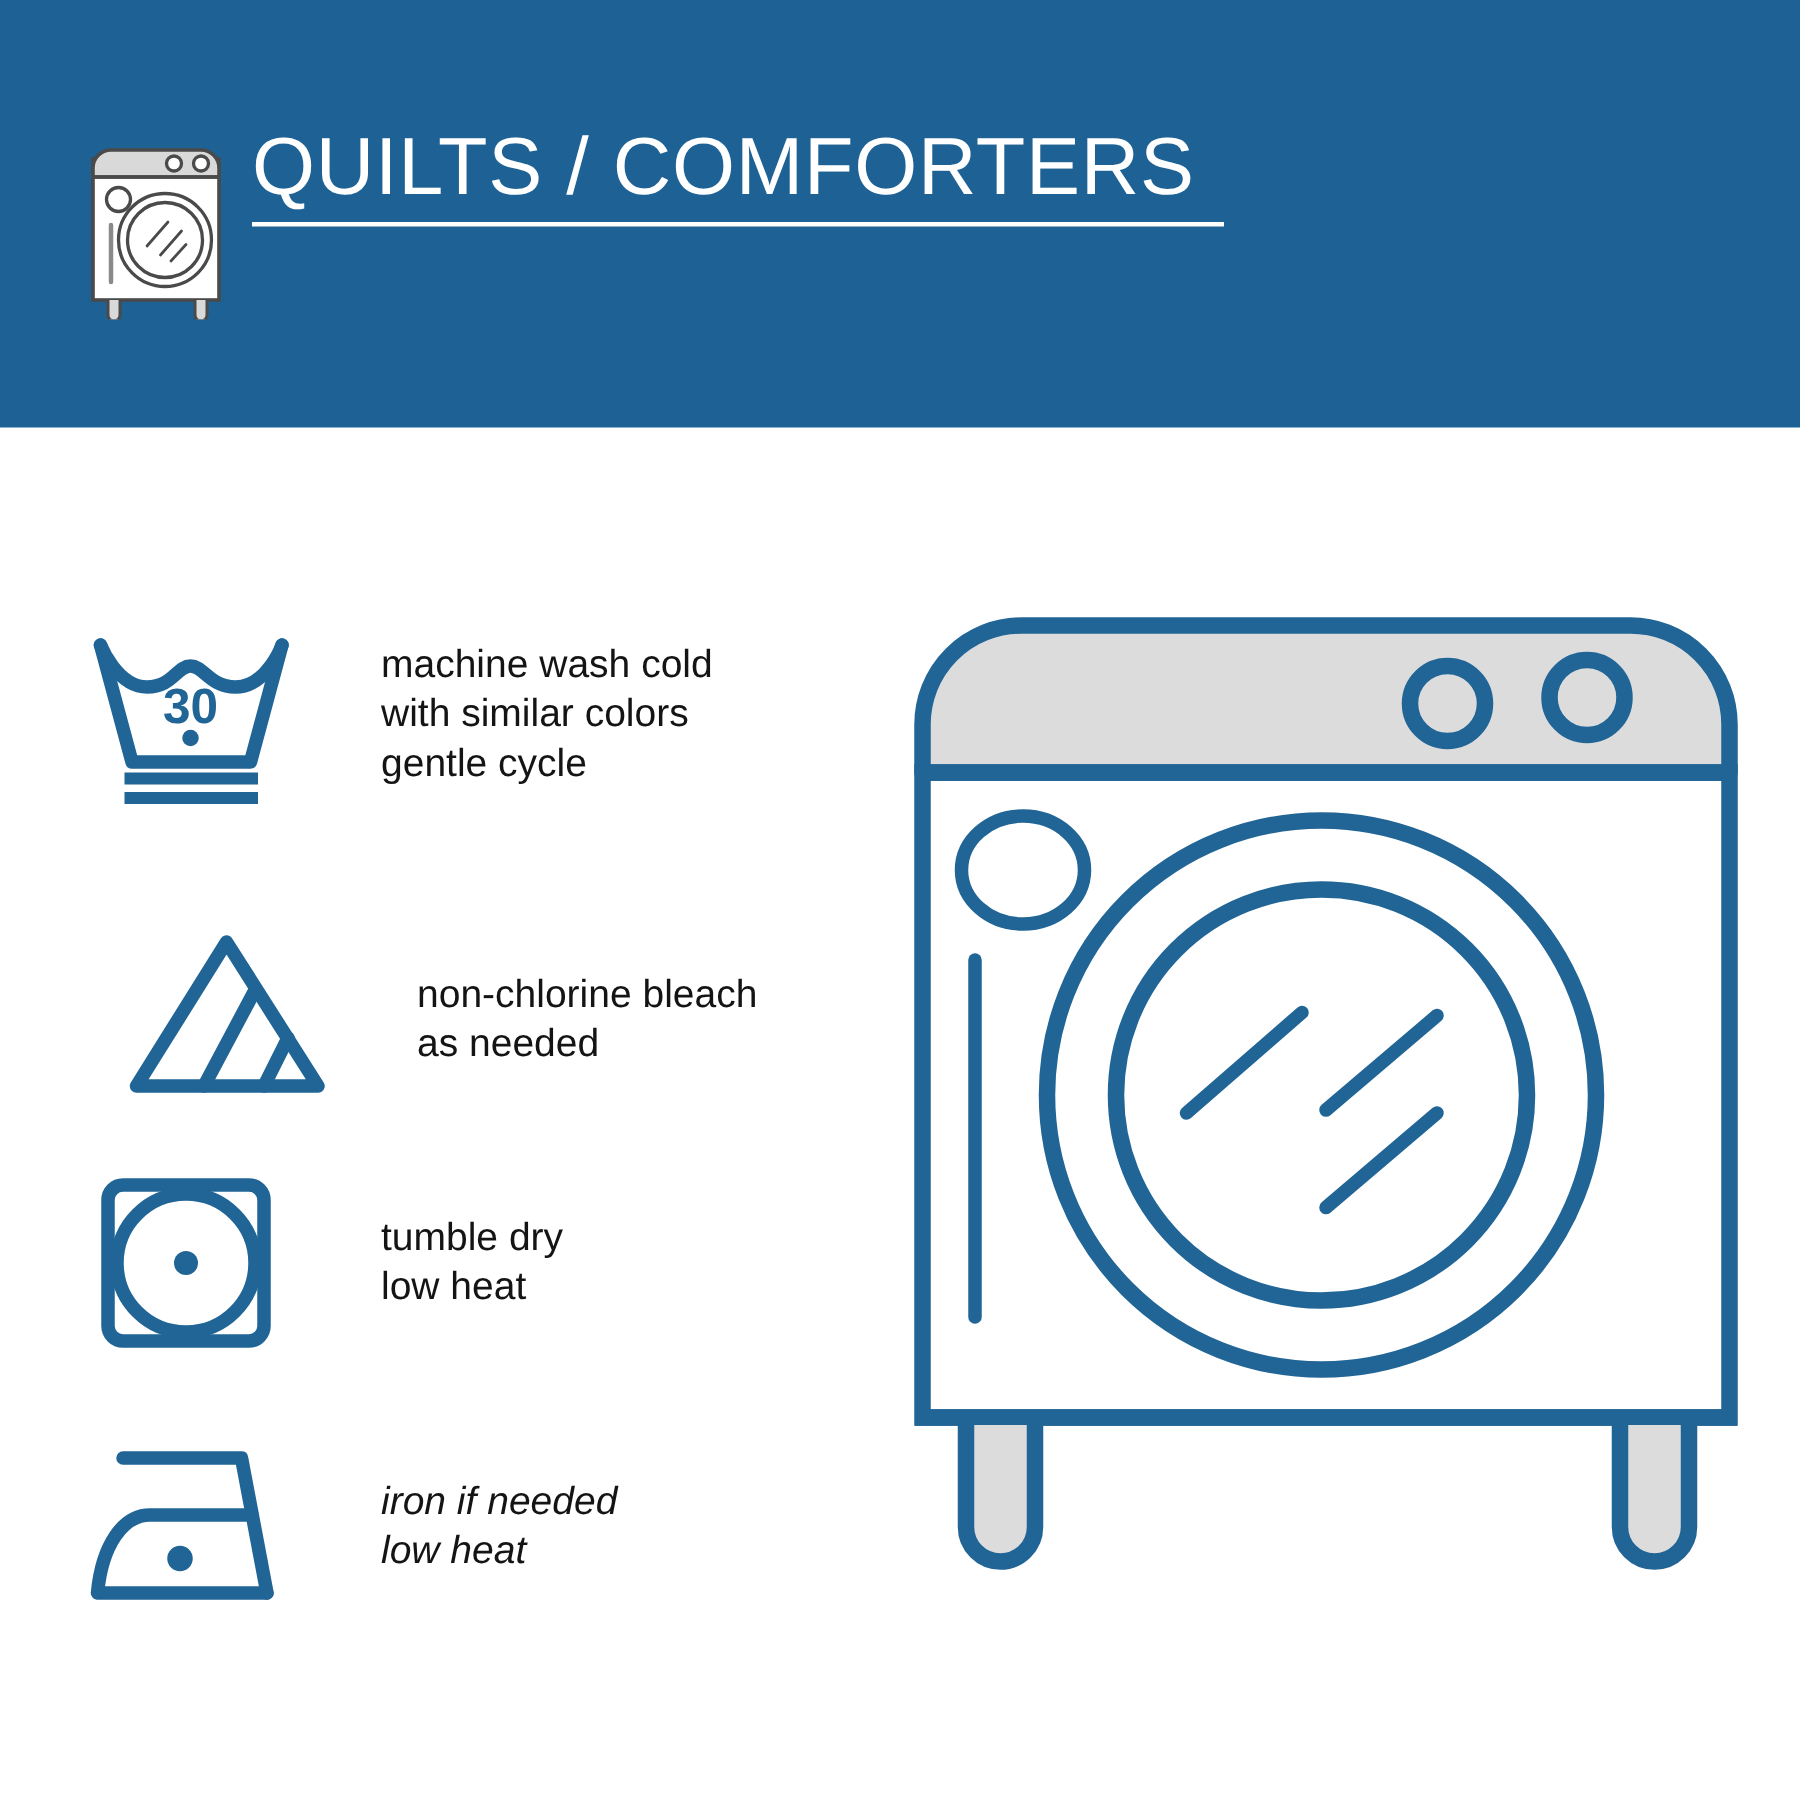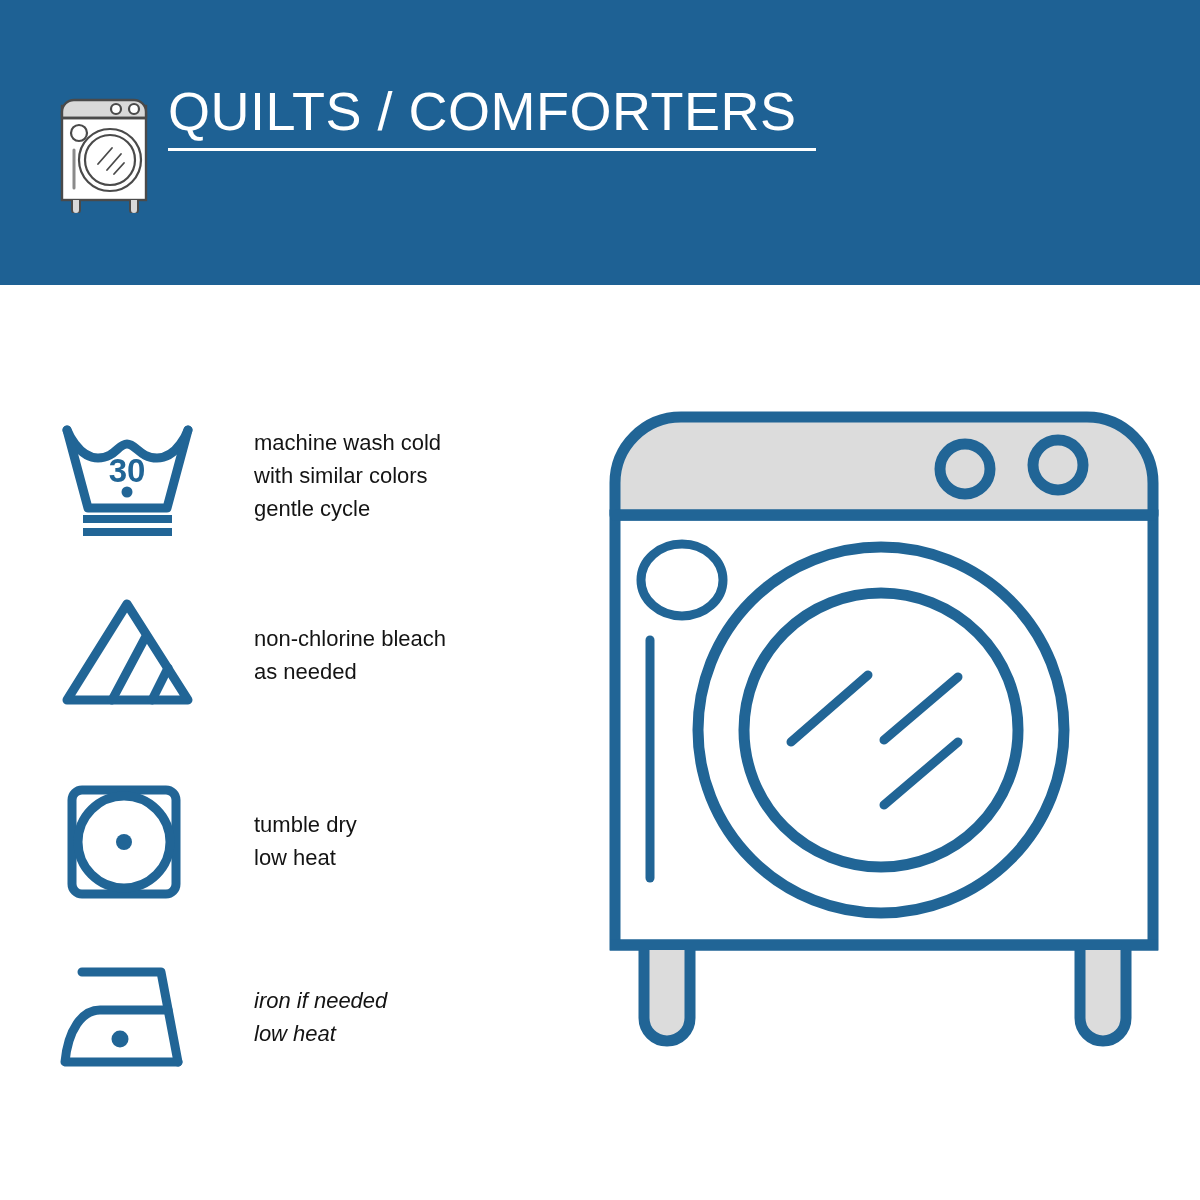--- a/index.html
+++ b/index.html
@@ -77,28 +77,28 @@
   .care-icon {
     position: absolute;
     left: 60px;
     top: 0;
     width: 145px;
     height: 120px;
   }
   .care-label {
     position: absolute;
     left: 254px;
-    font-size: 22px;
+    font-size: 26px;
     line-height: 33px;
     color: #141414;
     font-family: "Liberation Sans", sans-serif;
     white-space: pre-line;
   }
   #row-wash      { top: 420px; height: 120px; }
-  #row-bleach    { top: 596px; height: 120px; }
+  #row-bleach    { top: 620px; height: 120px; margin-left: 24px; }
   #row-tumble    { top: 782px; height: 120px; padding-left: 24px; }
   #row-iron      { top: 958px; height: 120px; }
 
   #label-wash    { top: 6px; }
   #label-bleach  { top: 26px; }
   #label-tumble  { top: 26px; }
   #label-iron    { top: 26px; font-style: italic; }
 
   
   #washer-illustration {

